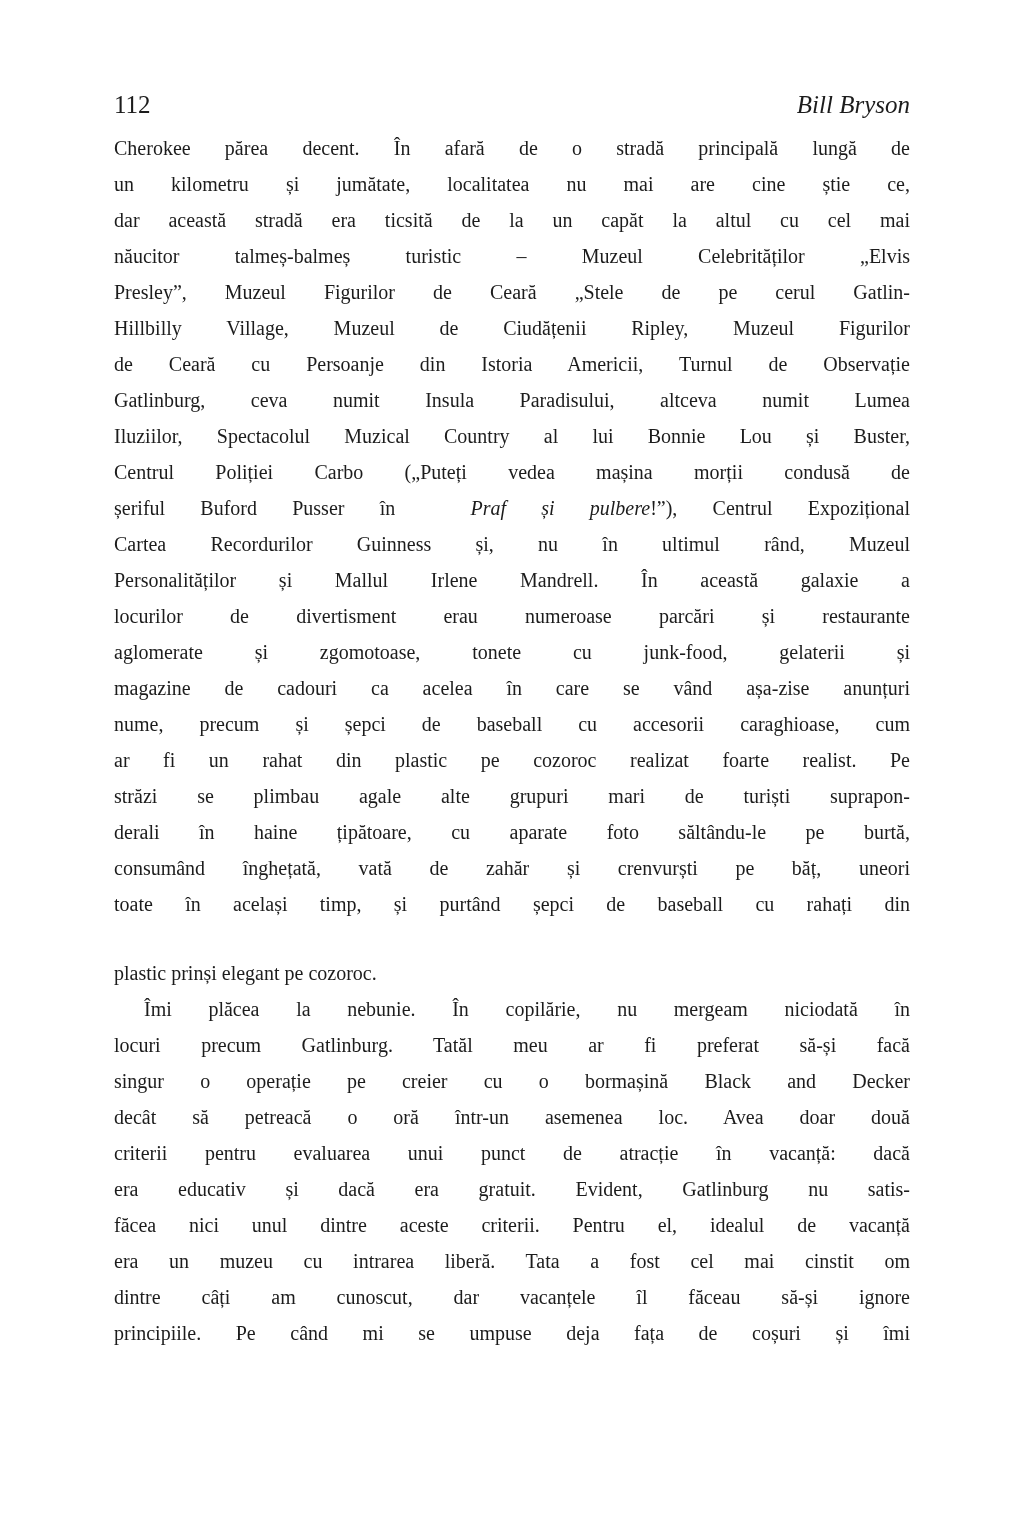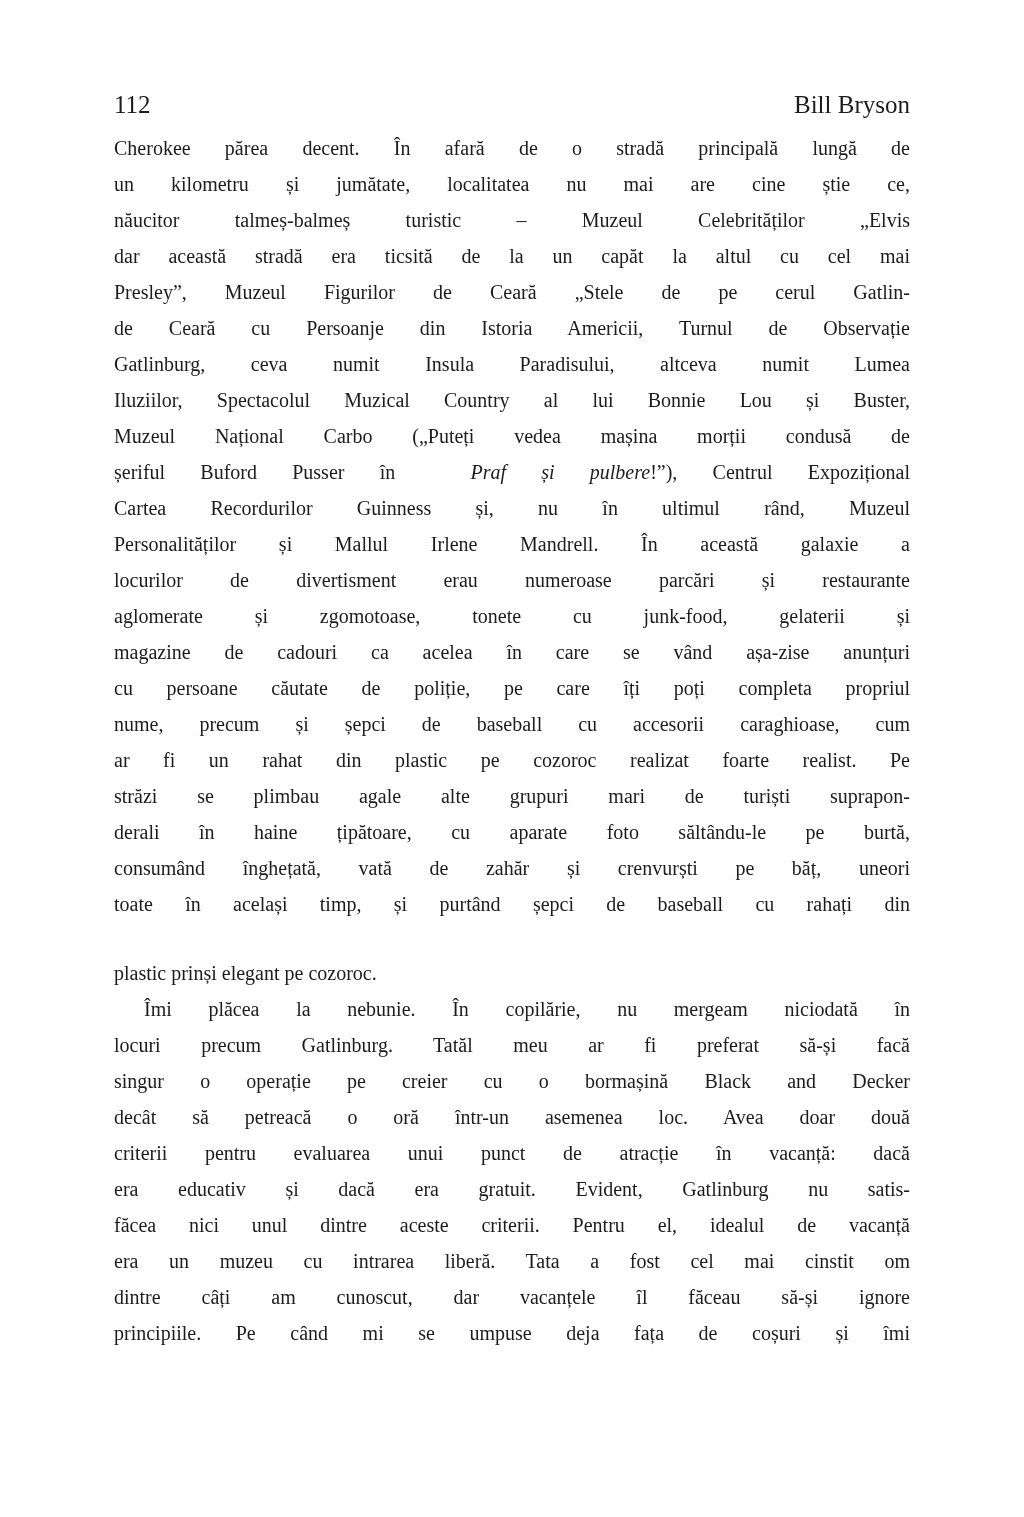--- a/index.html
+++ b/index.html
@@ -23,20 +23,21 @@
     }
     .running-head {
       display: flex;
       justify-content: space-between;
       align-items: flex-start;
       font-size: 25px;
       line-height: 34px;
       height: 42px;
     }
     .running-head .author {
+      font-style: italic;
     }
     .body-text {
       font-size: 20px;
       line-height: 36px;
     }
     .line {
       display: block;
       white-space: nowrap;
       text-align: justify;
       text-align-last: justify;
@@ -62,34 +63,34 @@
   <div class="running-head">
     <span>112</span>
     <span class="author">Bill Bryson</span>
   </div>
 
   <div class="body-text">
 
     <div>
       <span class="line">Cherokee părea decent. În afară de o stradă principală lungă de</span>
       <span class="line">un kilometru și jumătate, localitatea nu mai are cine știe ce,</span>
+      <span class="line">dar această stradă era ticsită de la un capăt la altul cu cel mai</span>
       <span class="line">năucitor talmeș-balmeș turistic – Muzeul Celebrităților „Elvis</span>
-      <span class="line">dar această stradă era ticsită de la un capăt la altul cu cel mai</span>
       <span class="line">Presley”, Muzeul Figurilor de Ceară „Stele de pe cerul Gatlin-</span>
+      <span class="line">Hillbilly Village, Muzeul de Ciudățenii Ripley, Muzeul Figurilor</span>
       <span class="line">de Ceară cu Persoanje din Istoria Americii, Turnul de Observație</span>
       <span class="line">Gatlinburg, ceva numit Insula Paradisului, altceva numit Lumea</span>
       <span class="line">Iluziilor, Spectacolul Muzical Country al lui Bonnie Lou și Buster,</span>
-      <span class="line">Muzeul Național Carbo („Puteți vedea mașina morții condusă de</span>
+      <span class="line">Centrul Poliției Carbo („Puteți vedea mașina morții condusă de</span>
       <span class="line"><span>șeriful Buford Pusser în </span><span class="it">Praf și pulbere</span><span>!”), Centrul Expozițional</span></span>
       <span class="line">Cartea Recordurilor Guinness și, nu în ultimul rând, Muzeul</span>
       <span class="line">Personalităților și Mallul Irlene Mandrell. În această galaxie a</span>
       <span class="line">locurilor de divertisment erau numeroase parcări și restaurante</span>
       <span class="line">aglomerate și zgomotoase, tonete cu junk-food, gelaterii și</span>
       <span class="line">magazine de cadouri ca acelea în care se vând așa-zise anunțuri</span>
-      <span class="line">cu persoane căutate de poliție, pe care îți poți completa propriul</span>
       <span class="line">nume, precum și șepci de baseball cu accesorii caraghioase, cum</span>
       <span class="line">ar fi un rahat din plastic pe cozoroc realizat foarte realist. Pe</span>
       <span class="line">străzi se plimbau agale alte grupuri mari de turiști suprapon-</span>
       <span class="line">derali în haine țipătoare, cu aparate foto săltându-le pe burtă,</span>
       <span class="line">consumând înghețată, vată de zahăr și crenvurști pe băț, uneori</span>
       <span class="line">toate în același timp, și purtând șepci de baseball cu rahați din</span>
       <span class="line last">plastic prinși elegant pe cozoroc.</span>
     </div>
 
     <div>

